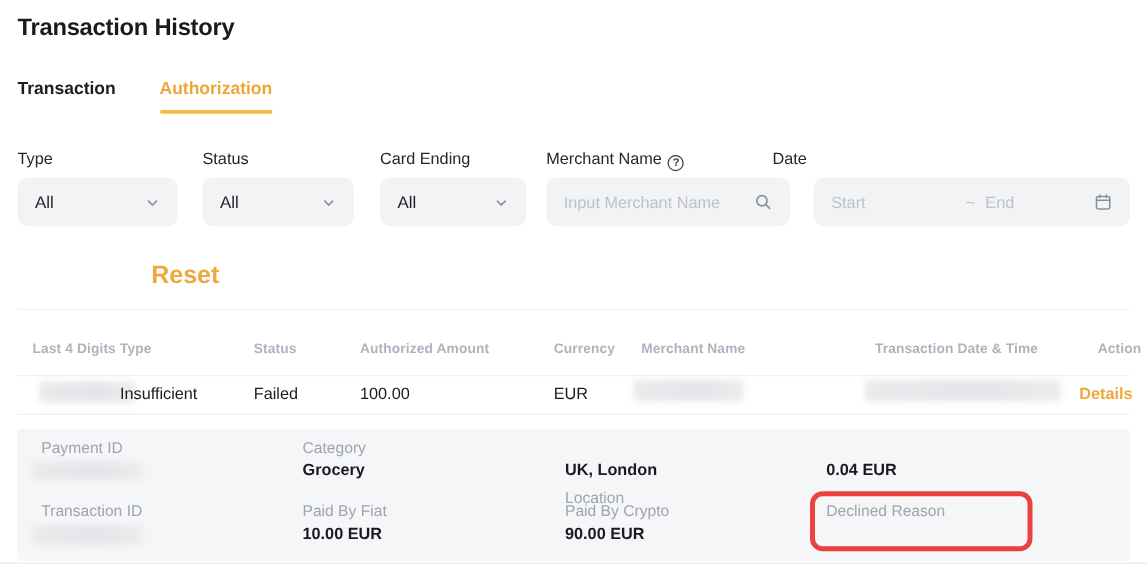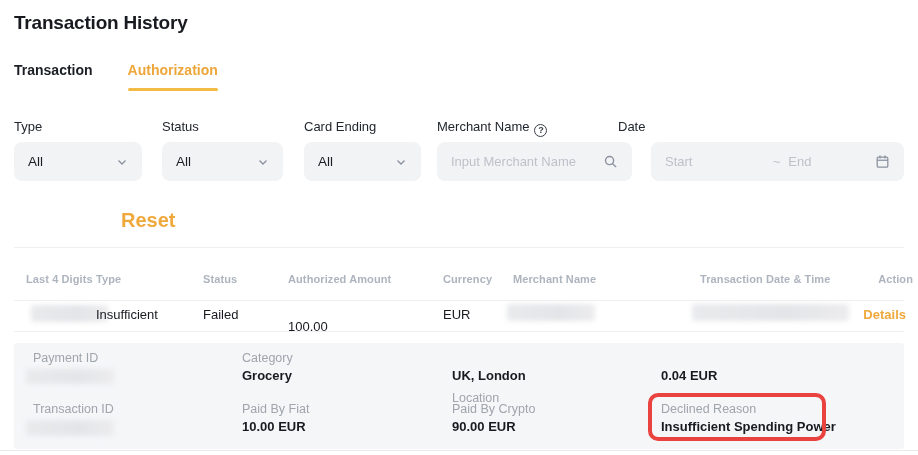--- a/index.html
+++ b/index.html
@@ -132,21 +132,21 @@
   <div class="abs hdr" style="left:443px;">Currency</div>
   <div class="abs hdr" style="left:513px;">Merchant Name</div>
   <div class="abs hdr" style="left:700px;text-align:right;">Transaction Date &amp; Time</div>
   <div class="abs hdr" style="right:5px;">Action</div>
   <div class="abs divider" style="left:14px; top:300px; width:890px;"></div>
 
   <div class="abs" style="left:0; top:300px; width:918px; height:32px;"></div>
   <div class="abs blur-box" style="left:31px; top:305px; width:77px; height:17px;"></div>
   <div class="abs cell" style="left:96px;">Insufficient</div>
   <div class="abs cell" style="left:203px;">Failed</div>
-  <div class="abs cell" style="left:288px;margin-top:12px;">100.00</div>
+  <div class="abs cell" style="left:288px;">100.00</div>
   <div class="abs cell" style="left:443px;">EUR</div>
   <div class="abs blur-box" style="left:507px; top:304px; width:88px; height:17px;"></div>
   <div class="abs blur-box" style="left:692px; top:304px; width:157px; height:17px;"></div>
   <div class="abs cell gold-link" style="right:12px;">Details</div>
   <div class="abs divider" style="left:14px; top:331px; width:890px;"></div>
 
   <div class="abs panel"></div>
 
   <div class="abs d-label" style="left:33px;  top:351px;">Payment ID</div>
   <div class="abs blur-box" style="left:26px; top:369px; width:88px; height:15px;"></div>
@@ -162,18 +162,17 @@
   <div class="abs d-label" style="left:33px;  top:402px;">Transaction ID</div>
   <div class="abs blur-box" style="left:26px; top:420px; width:88px; height:16px;"></div>
 
   <div class="abs d-label" style="left:242px; top:402px;text-align:center;">Paid By Fiat</div>
   <div class="abs d-value" style="left:242px; top:419px;">10.00 EUR</div>
 
   <div class="abs d-label" style="left:452px; top:402px;">Paid By Crypto</div>
   <div class="abs d-value" style="left:452px; top:419px;">90.00 EUR</div>
 
   <div class="abs d-label" style="left:661px; top:402px;">Declined Reason</div>
-  <div class="abs d-value" style="left:661px; top:419px;">Insufficient Spending Power</div>
   <div class="abs highlight"></div>
 
   <div class="abs divider" style="left:0; top:450px; width:918px; background:#e8eaed;"></div>
 
 </div>
 
 </body></html>

